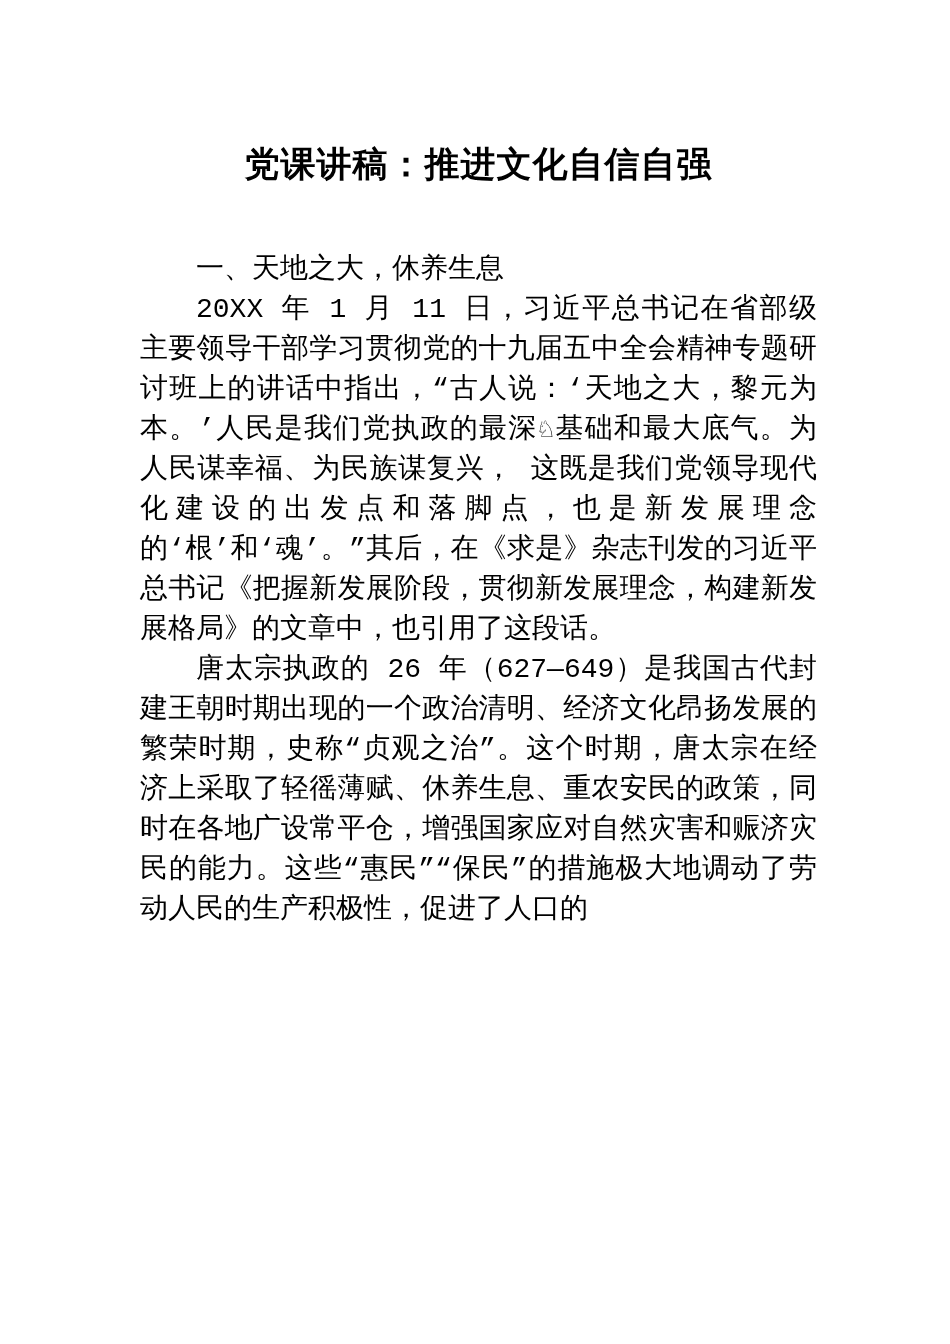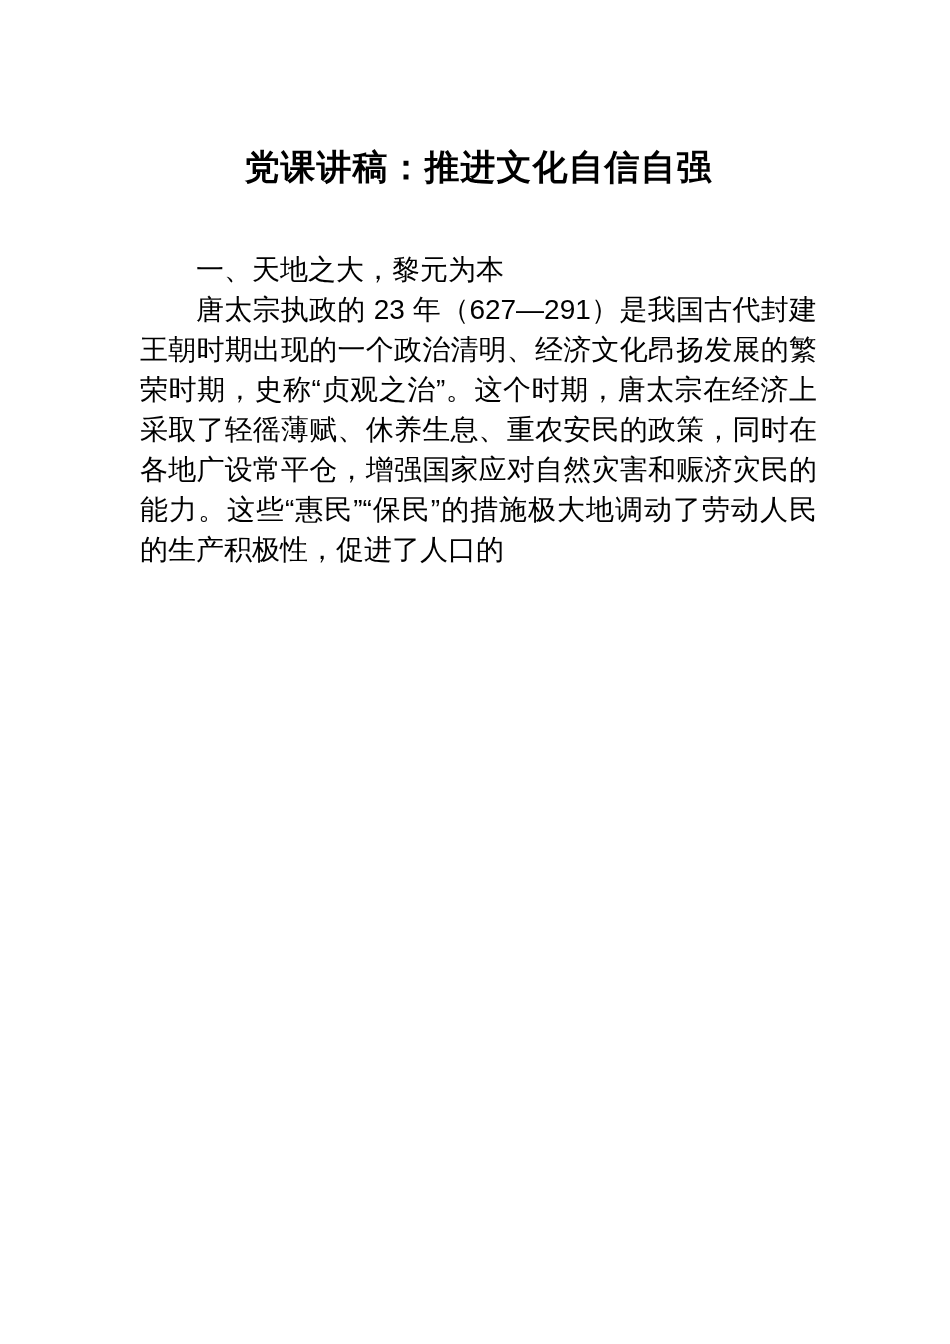--- a/index.html
+++ b/index.html
@@ -8,21 +8,21 @@
     background: #ffffff;
   }
   .page {
     position: relative;
     width: 950px;
     height: 1344px;
     margin: 0 auto;
     background: #ffffff;
     box-sizing: border-box;
     padding: 146px 133px 12px 140px;
-    font-family: Liberation Sans, sans-serif;
+    font-family: Liberation Mono, monospace;
     color: #000000;
     overflow: hidden;
   }
   .doc-title {
     font-size: 35px;
     font-weight: 900;
     text-align: center;
     letter-spacing: 1px;
     margin: 0 0 62px 0;
     line-height: 1.2;
@@ -41,18 +41,19 @@
     text-justify: inter-ideograph;
     margin: 0;
   }
 </style>
 </head>
 <body>
 
 <div class="page">
   <h1 class="doc-title">党课讲稿：推进文化自信自强</h1>
 
-  <div class="section-heading">一、天地之大，黎元为本</div>
+  <div class="section-heading">一、天地之大，休养生息</div>
+
+  <p class="para">20XX 年 1 月 11 日，习近平总书记在省部级主要领导干部学习贯彻党的十九届五中全会精神专题研讨班上的讲话中指出，“古人说：‘天地之大，黎元为本。’人民是我们党执政的最深♘基础和最大底气。为人民谋幸福、为民族谋复兴， 这既是我们党领导现代化建设的出发点和落脚点，也是新发展理念的‘根’和‘魂’。”其后，在《求是》杂志刊发的习近平总书记《把握新发展阶段，贯彻新发展理念，构建新发展格局》的文章中，也引用了这段话。</p>
 
 
-
-  <p class="para">唐太宗执政的 23 年（627—291）是我国古代封建王朝时期出现的一个政治清明、经济文化昂扬发展的繁荣时期，史称“贞观之治”。这个时期，唐太宗在经济上采取了轻徭薄赋、休养生息、重农安民的政策，同时在各地广设常平仓，增强国家应对自然灾害和赈济灾民的能力。这些“惠民”“保民”的措施极大地调动了劳动人民的生产积极性，促进了人口的</p>
+  <p class="para">唐太宗执政的 26 年（627—649）是我国古代封建王朝时期出现的一个政治清明、经济文化昂扬发展的繁荣时期，史称“贞观之治”。这个时期，唐太宗在经济上采取了轻徭薄赋、休养生息、重农安民的政策，同时在各地广设常平仓，增强国家应对自然灾害和赈济灾民的能力。这些“惠民”“保民”的措施极大地调动了劳动人民的生产积极性，促进了人口的</p>
 </div>
 
 </body></html>

